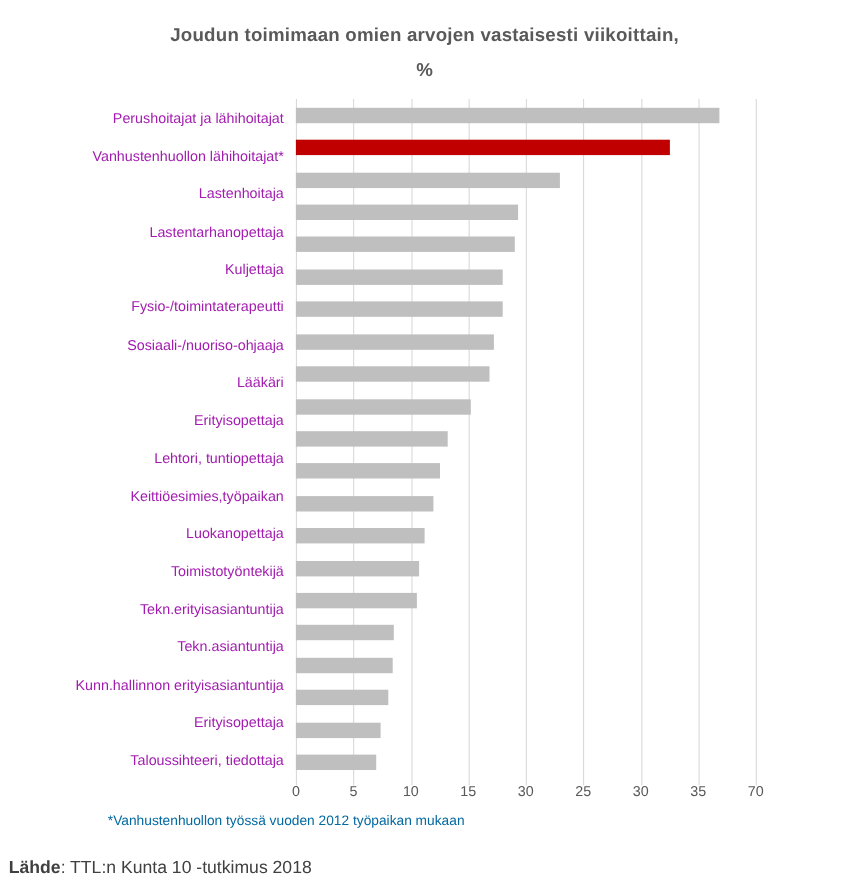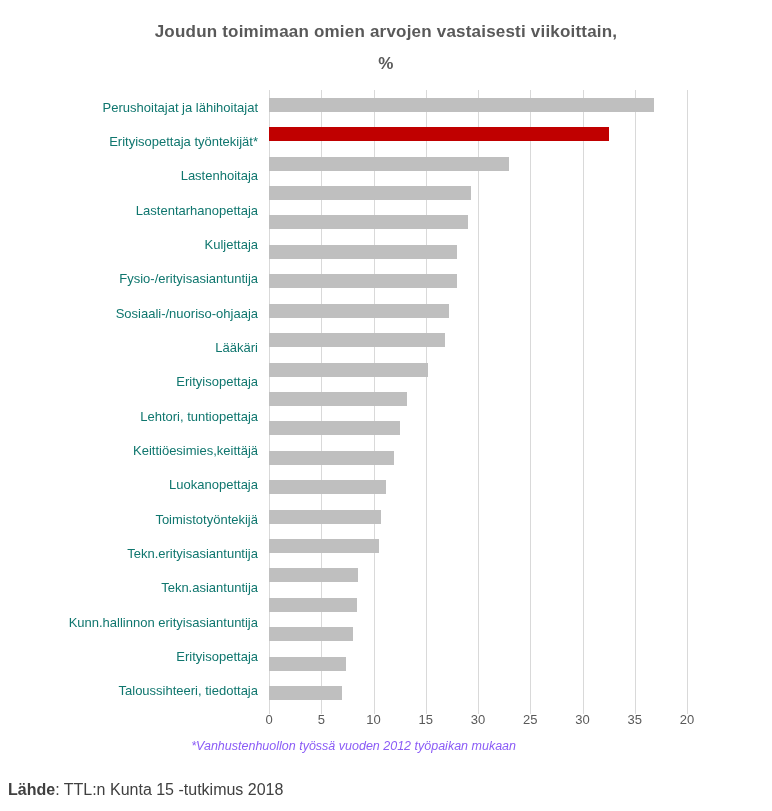--- a/index.html
+++ b/index.html
@@ -28,21 +28,21 @@
     width: 258px; height: 618px;
     display: flex;
     flex-direction: column;
   }
   .cat-label {
     flex: 1;
     display: flex;
     align-items: center;
     justify-content: flex-end;
     font-size: 13px;
-    color: #0f766e;
+    color: #a21caf;
     white-space: nowrap;
   }
   .plot-area {
     position: absolute;
     left: 269px; top: 90px;
     width: 418px; height: 618px;
   }
   .gridline {
     position: absolute;
     top: 0;
@@ -72,54 +72,53 @@
     position: absolute;
     top: 0;
     transform: translateX(-50%);
     font-size: 13px;
     color: #595959;
   }
   .footnote {
     position: absolute;
     top: 739px; left: 98px;
     width: 418px;
-    text-align: right;
+    text-align: left;
     font-size: 12.5px;
-    color: #8b5cf6;
-    font-style: italic;
+    color: #0369a1;
   }
   .source {
     position: absolute;
     top: 781px; left: 8px;
     font-size: 16px;
     color: #404040;
   }
   .source b { font-weight: bold; }
 </style>
 </head>
 <body>
 
 <div class="chart">
   <div class="title">
     <div>Joudun toimimaan omien arvojen vastaisesti viikoittain,</div>
     <div>%</div>
   </div>
 
   <div class="labels" id="labels">
       <div class="cat-label">Perushoitajat ja lähihoitajat</div>
-      <div class="cat-label">Erityisopettaja työntekijät*</div>
+      <div class="cat-label">Vanhustenhuollon lähihoitajat*</div>
       <div class="cat-label">Lastenhoitaja</div>
       <div class="cat-label">Lastentarhanopettaja</div>
       <div class="cat-label">Kuljettaja</div>
-      <div class="cat-label">Fysio-/erityisasiantuntija</div>
+      <div class="cat-label">Fysio-/toimintaterapeutti</div>
       <div class="cat-label">Sosiaali-/nuoriso-ohjaaja</div>
       <div class="cat-label">Lääkäri</div>
       <div class="cat-label">Erityisopettaja</div>
       <div class="cat-label">Lehtori, tuntiopettaja</div>
-      <div class="cat-label">Keittiöesimies,keittäjä</div>
+      <div class="cat-label">Keittiöesimies,työpaikan</div>
       <div class="cat-label">Luokanopettaja</div>
       <div class="cat-label">Toimistotyöntekijä</div>
       <div class="cat-label">Tekn.erityisasiantuntija</div>
       <div class="cat-label">Tekn.asiantuntija</div>
       <div class="cat-label">Kunn.hallinnon erityisasiantuntija</div>
       <div class="cat-label">Erityisopettaja</div>
       <div class="cat-label">Taloussihteeri, tiedottaja</div>
     </div>
 
   <div class="plot-area" id="plot">
@@ -201,21 +200,21 @@
 
   <div class="xaxis" id="xaxis">
       <span class="xtick-label" style="left: 0%;">0</span>
       <span class="xtick-label" style="left: 12.5%;">5</span>
       <span class="xtick-label" style="left: 25%;">10</span>
       <span class="xtick-label" style="left: 37.5%;">15</span>
       <span class="xtick-label" style="left: 50%;">30</span>
       <span class="xtick-label" style="left: 62.5%;">25</span>
       <span class="xtick-label" style="left: 75%; text-align: center;">30</span>
       <span class="xtick-label" style="left: 87.5%;">35</span>
-      <span class="xtick-label" style="left: 100%;">20</span>
+      <span class="xtick-label" style="left: 100%;">70</span>
     </div>
 
   <div class="footnote">*Vanhustenhuollon työssä vuoden 2012 työpaikan mukaan</div>
 
   <div class="source">
-    <b>Lähde</b><span>: TTL:n Kunta 15 -tutkimus 2018</span>
+    <b>Lähde</b><span>: TTL:n Kunta 10 -tutkimus 2018</span>
   </div>
 </div>
 
 </body></html>

